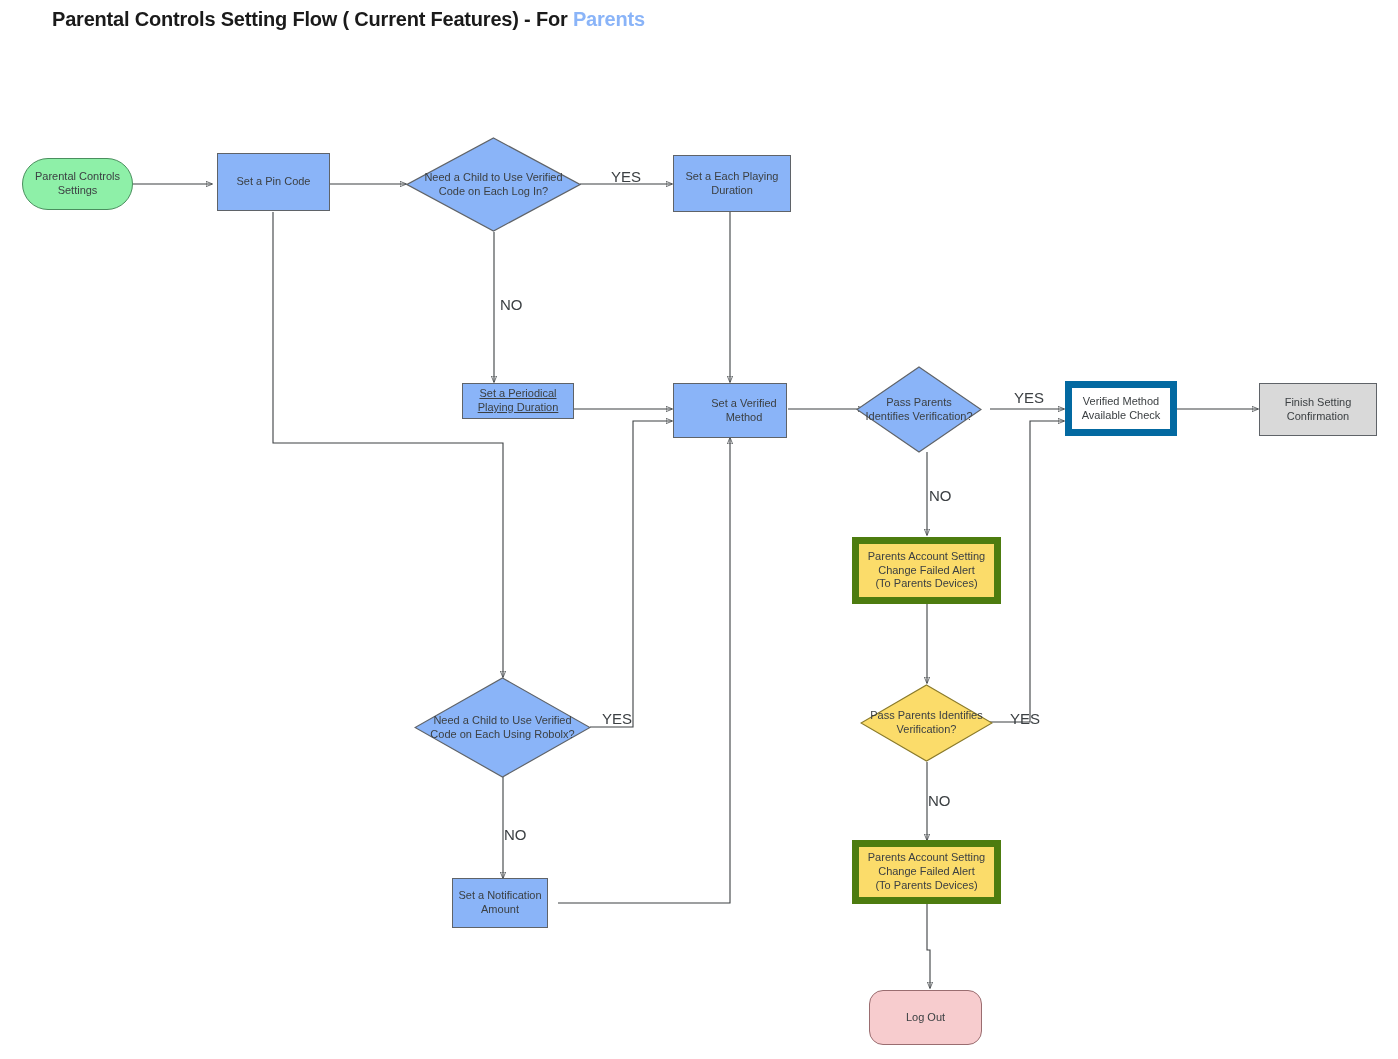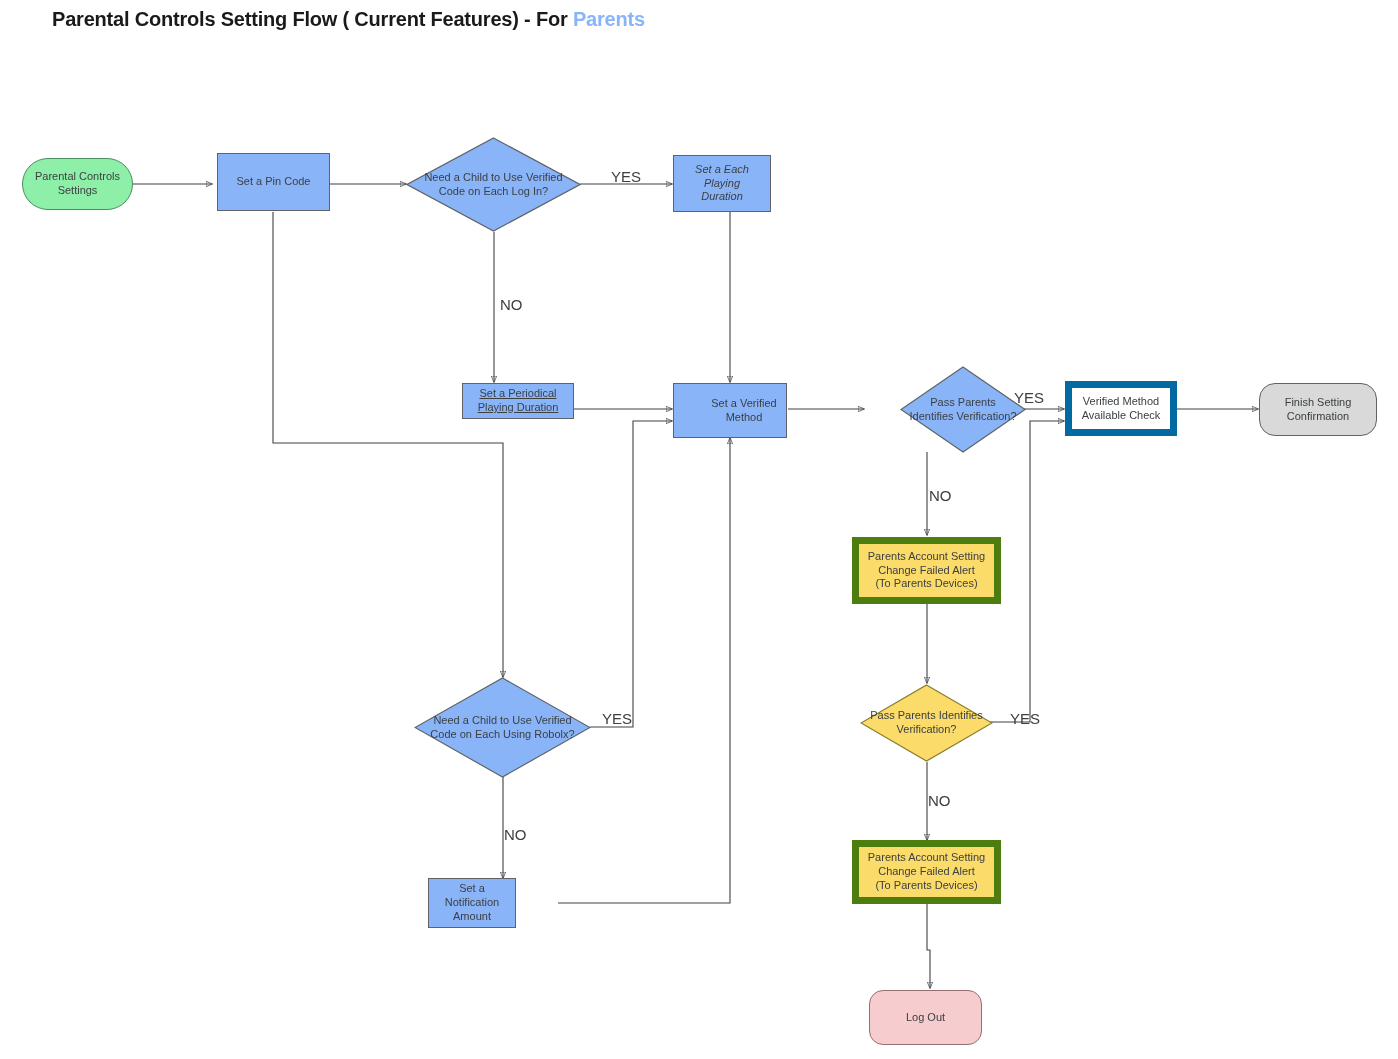--- a/index.html
+++ b/index.html
@@ -68,21 +68,21 @@
     border: 7px solid #4d7c0f;
   }
   .n-round-green {
     background: #8ef0a8;
     border: 1px solid #4a8f5e;
     border-radius: 28px;
   }
   .n-round-gray {
     background: #d9d9d9;
     border: 1px solid #5f6368;
-    border-radius: 16px;
+    border-radius: 0;
   }
   .n-round-pink {
     background: #f7ccce;
     border: 1px solid #9a6d70;
     border-radius: 14px;
   }
 
   .n-diamond {
     background: transparent;
     border: none;
@@ -171,39 +171,39 @@
 
   <div class="node n-diamond" style="left:406px; top:137px; width:175px; height:95px;">
     <svg class="dshape" viewBox="0 0 175 95" preserveAspectRatio="none">
       <polygon points="87.5,1 174,47.5 87.5,94 1,47.5" fill="#8ab4f8" stroke="#5f6368" stroke-width="1.2"></polygon>
     </svg>
     <span class="lbl">
       <span>Need a Child to Use Verified</span><br><span>Code on Each Log In?</span>
     </span>
   </div>
 
-  <div class="node n-rect" style="left:673px; top:155px; width:98px; height:57px;font-style:italic;">
+  <div class="node n-rect" style="left:673px; top:155px; width:118px; height:57px;">
     <span class="lbl">
       <span>Set a Each Playing</span><br><span>Duration</span>
     </span>
   </div>
 
   <div class="node n-rect" style="left:462px; top:383px; width:112px; height:36px;text-decoration:underline;">
     <span class="lbl">
       <span>Set a Periodical</span><br><span>Playing Duration</span>
     </span>
   </div>
 
   <div class="node n-rect" style="left:673px; top:383px; width:114px; height:55px;padding-left:32px;">
     <span class="lbl">
       <span>Set a Verified</span><br><span>Method</span>
     </span>
   </div>
 
-  <div class="node n-diamond" style="left:900px; top:366px; width:126px; height:87px;">
+  <div class="node n-diamond" style="left:856px; top:366px; width:126px; height:87px;">
     <svg class="dshape" viewBox="0 0 126 87" preserveAspectRatio="none">
       <polygon points="63,1 125,43.5 63,86 1,43.5" fill="#8ab4f8" stroke="#5f6368" stroke-width="1.2"></polygon>
     </svg>
     <span class="lbl">
       <span>Pass Parents</span><br><span>Identifies Verification?</span>
     </span>
   </div>
 
   <div class="node n-rect-white" style="left:1065px; top:381px; width:112px; height:55px;">
     <span class="lbl">
@@ -246,21 +246,21 @@
 
   <div class="node n-diamond" style="left:414px; top:677px; width:177px; height:101px;">
     <svg class="dshape" viewBox="0 0 177 101" preserveAspectRatio="none">
       <polygon points="88.5,1 176,50.5 88.5,100 1,50.5" fill="#8ab4f8" stroke="#5f6368" stroke-width="1.2"></polygon>
     </svg>
     <span class="lbl">
       <span>Need a Child to Use Verified</span><br><span>Code on Each Using Robolx?</span>
     </span>
   </div>
 
-  <div class="node n-rect" style="left:428px; top:878px; width:88px; height:50px;">
+  <div class="node n-rect" style="left:452px; top:878px; width:96px; height:50px;">
     <span class="lbl">
       <span>Set a Notification</span><br><span>Amount</span>
     </span>
   </div>
 
   <div class="edge-label" style="left:611px; top:168px;">YES</div>
   <div class="edge-label" style="left:500px; top:296px;">NO</div>
   <div class="edge-label" style="left:1014px; top:389px;">YES</div>
   <div class="edge-label" style="left:929px; top:487px;">NO</div>
   <div class="edge-label" style="left:1010px; top:710px;">YES</div>

